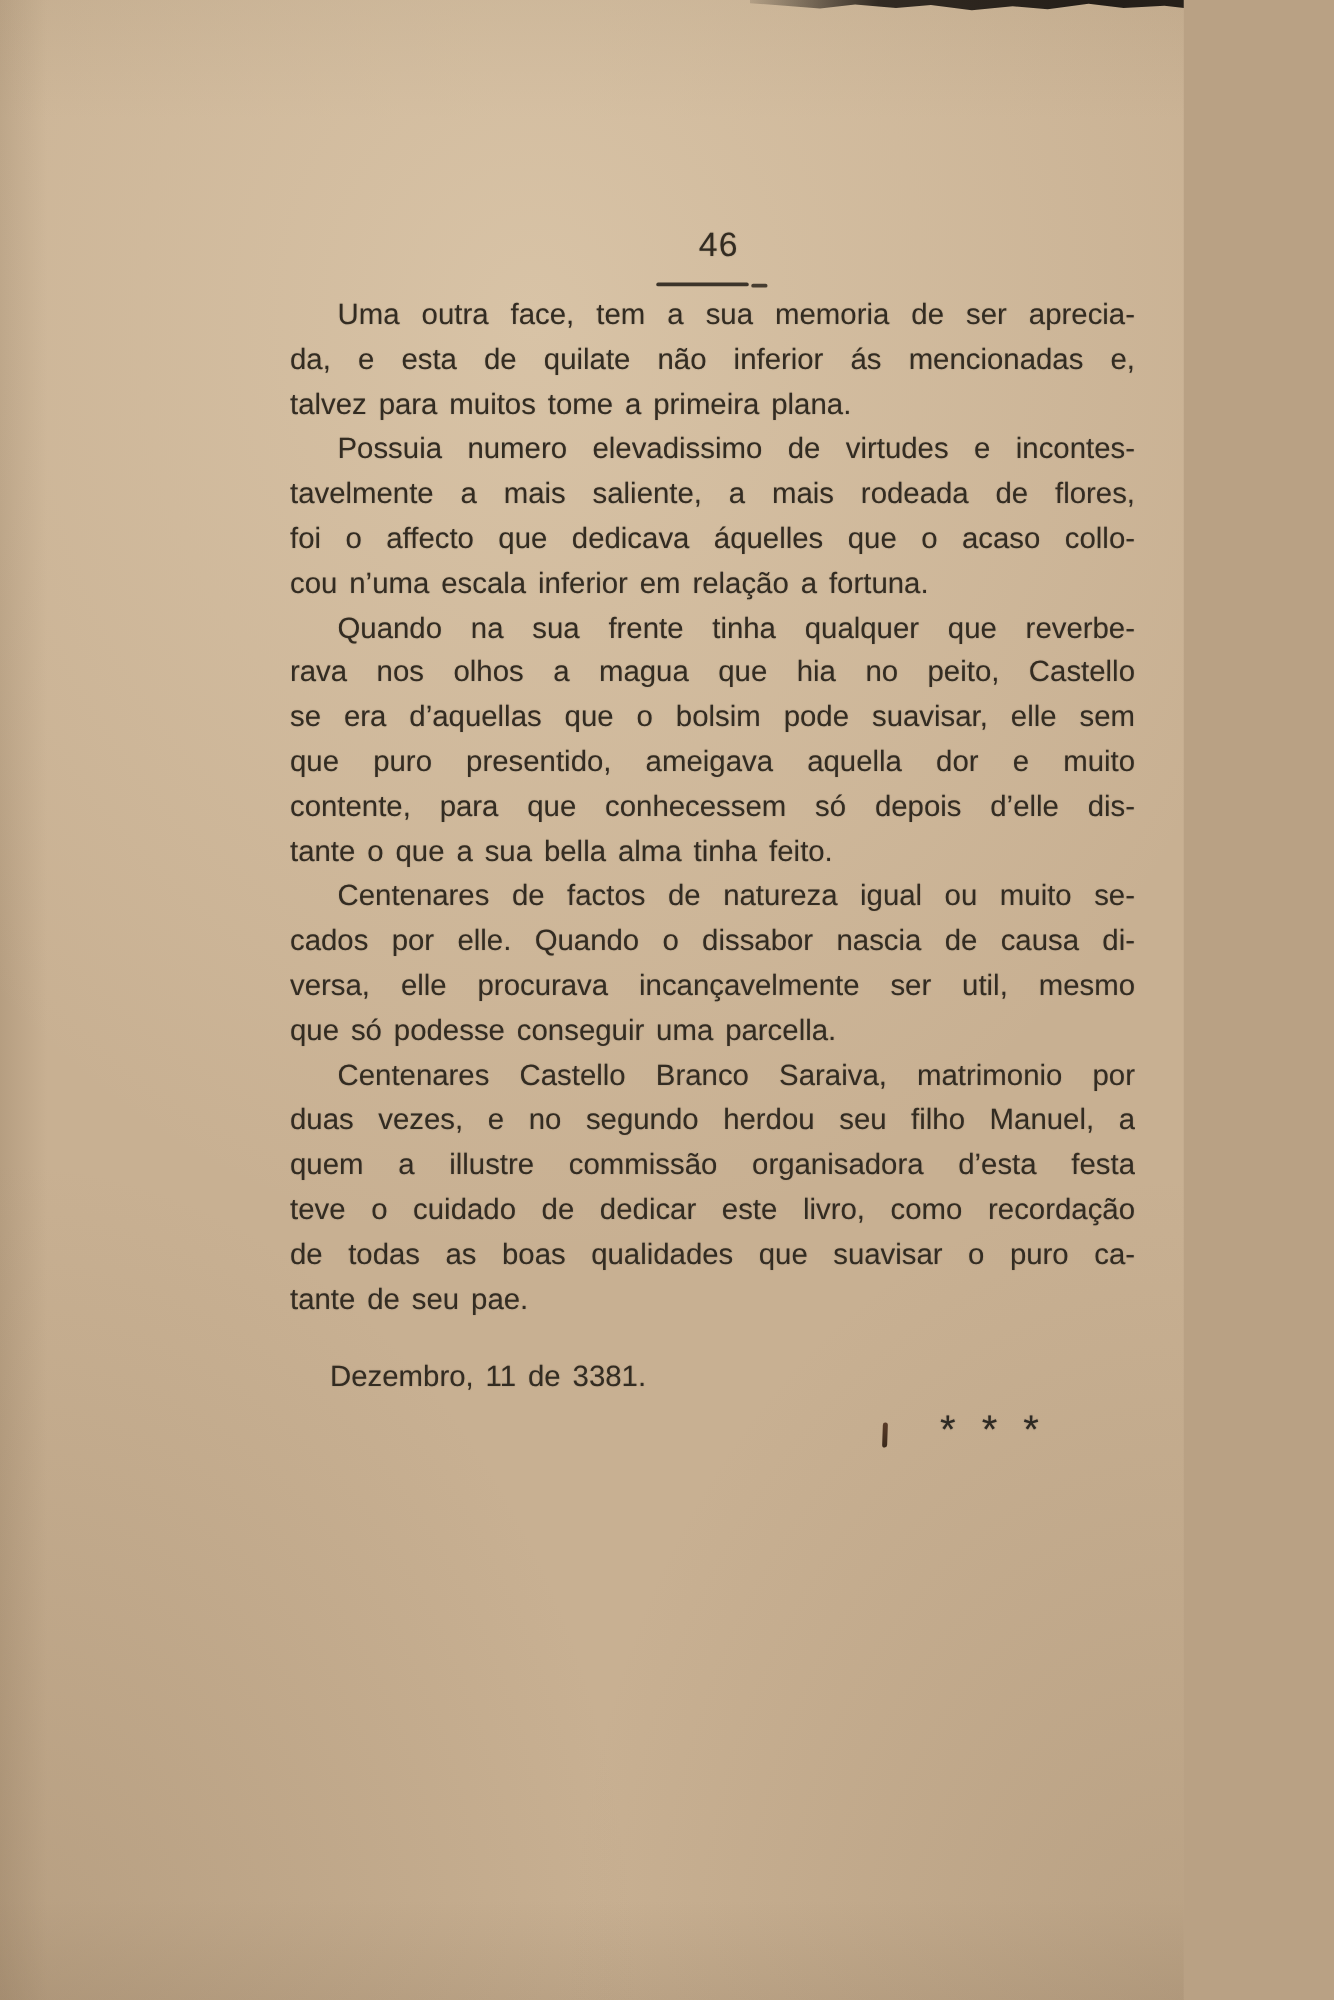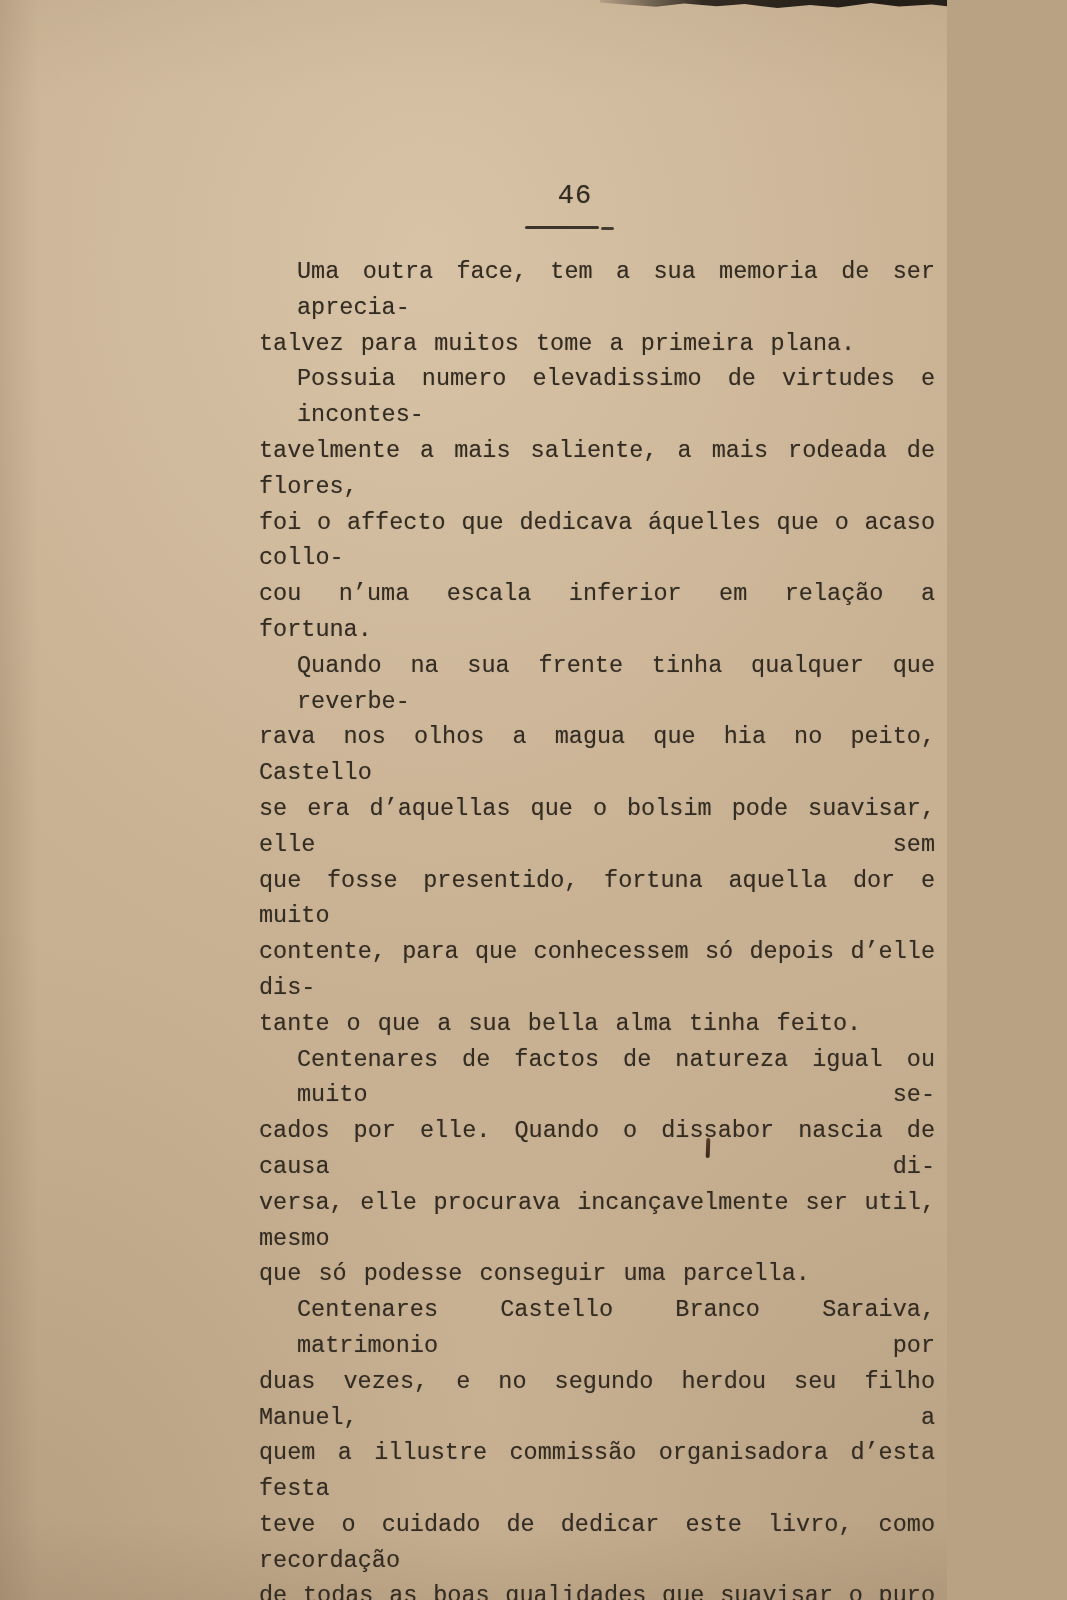--- a/index.html
+++ b/index.html
@@ -5,21 +5,21 @@
   html, body {
     margin: 0;
     padding: 0;
     background: #b9a184;
   }
   .page {
     position: relative;
     width: 947px;
     height: 1600px;
     overflow: hidden;
-    font-family: Liberation Mono, monospace;
+    font-family: Liberation Sans, sans-serif;
     color: #332c22;
     background:
       radial-gradient(120% 85% at 45% 16%, rgba(232,214,186,0.50) 0%, rgba(232,214,186,0) 55%),
       radial-gradient(95% 75% at 100% 100%, rgba(146,122,94,0.28) 0%, rgba(146,122,94,0) 55%),
       radial-gradient(90% 70% at 0% 100%, rgba(146,122,94,0.33) 0%, rgba(146,122,94,0) 60%),
       linear-gradient(90deg, rgba(143,120,93,0.32) 0%, rgba(143,120,93,0) 4%),
       linear-gradient(0deg, rgba(143,120,93,0.22) 0%, rgba(143,120,93,0) 5%),
       linear-gradient(180deg, rgba(170,148,118,0.25) 0%, rgba(170,148,118,0) 6%),
       #c8b092;
   }
@@ -46,25 +46,24 @@
     background: #3c342a; border-radius: 2px;
   }
   .rule-dash {
     position: absolute;
     left: 601px; top: 227px; width: 13px; height: 3px;
     background: #463d31; border-radius: 2px;
   }
 
   .text-block {
     position: absolute;
-    left: 232px; top: 254px; width: 676px;
+    left: 232px; top: 234px; width: 676px;
     font-size: 23.5px;
     line-height: 35.8px;
     text-shadow: 0 0 1px rgba(51,44,34,0.35);
-    margin-left: 27px;
   }
   .paragraph { margin: 0; }
   .line {
     text-align: justify;
     text-align-last: justify;
     overflow: hidden;
   }
   .line.first { padding-left: 38px; }
   .line.last  { text-align-last: left; word-spacing: 3px; }
 
@@ -122,33 +121,34 @@
   <div class="top-edge"></div>
 
   <div class="pageno">46</div>
   <div class="rule-main"></div>
   <div class="rule-dash"></div>
 
   <div class="text-block">
     <div id="paragraphs">
         <div class="paragraph">
           <div class="line first">Uma outra face, tem a sua memoria de ser aprecia-</div>
+          <div class="line">da, e esta de quilate não inferior ás mencionadas e,</div>
           <div class="line last">talvez para muitos tome a primeira plana.</div>
         </div>
         <div class="paragraph">
           <div class="line first">Possuia numero elevadissimo de virtudes e incontes-</div>
           <div class="line">tavelmente a mais saliente, a mais rodeada de flores,</div>
           <div class="line">foi o affecto que dedicava áquelles que o acaso collo-</div>
           <div class="line last">cou n’uma escala inferior em relação a fortuna.</div>
         </div>
         <div class="paragraph">
           <div class="line first">Quando na sua frente tinha qualquer que reverbe-</div>
           <div class="line">rava nos olhos a magua que hia no peito, Castello</div>
           <div class="line">se era d’aquellas que o bolsim pode suavisar, elle sem</div>
-          <div class="line">que fosse presentido, fortuna aquella dor e muito</div>
+          <div class="line">que puro presentido, ameigava aquella dor e muito</div>
           <div class="line">contente, para que conhecessem só depois d’elle dis-</div>
           <div class="line last">tante o que a sua bella alma tinha feito.</div>
         </div>
         <div class="paragraph">
           <div class="line first">Centenares de factos de natureza igual ou muito se-</div>
           <div class="line">cados por elle. Quando o dissabor nascia de causa di-</div>
           <div class="line">versa, elle procurava incançavelmente ser util, mesmo</div>
           <div class="line last">que só podesse conseguir uma parcella.</div>
         </div>
         <div class="paragraph">

